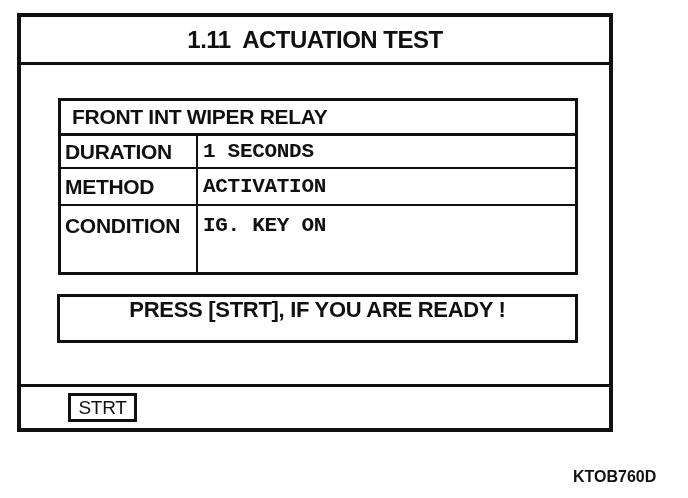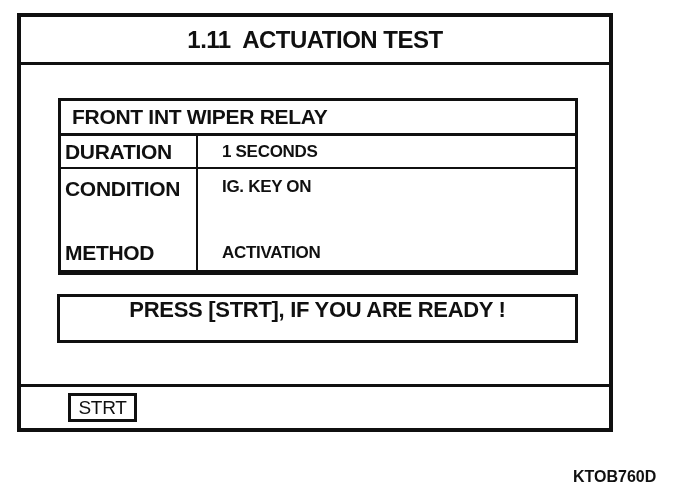--- a/index.html
+++ b/index.html
@@ -43,22 +43,22 @@
   .t-row { display:flex; border-bottom:2px solid var(--ink); }
   .t-row.r1 { flex:0 0 33px; }
   .t-row.r2 { flex:0 0 37px; }
   .t-row.r3 { flex:1; border-bottom:none; }
   .t-label {
     flex:0 0 137px; border-right:2px solid var(--ink);
     display:flex; align-items:center; padding-left:4px;
     font-size:21px; letter-spacing:-0.3px;
   }
   .t-value {
-    flex:1; display:flex; align-items:center; padding-left:24px;
-    font-size:17px; letter-spacing:-0.3px;
+    flex:1; display:flex; align-items:center; padding-left:5px;
+    font-size:21px; letter-spacing:-0.3px;font-family:Liberation Mono, monospace;
   }
   .t-row.r3 .t-label, .t-row.r3 .t-value {
     align-items:flex-start; padding-top:8px;
   }
 
   
   .message-box {
     position:absolute; left:36px; top:277px; width:521px; height:49px;
     border:3px solid var(--ink);
     display:flex; align-items:flex-start; justify-content:center;
@@ -94,27 +94,27 @@
   </div>
 
   <div class="table">
     <div class="t-header">
       <span>FRONT INT WIPER RELAY</span>
     </div>
     <div class="t-row r1">
       <div class="t-label">DURATION</div>
       <div class="t-value">1 SECONDS</div>
     </div>
+    <div class="t-row r2">
+      <div class="t-label">METHOD</div>
+      <div class="t-value">ACTIVATION</div>
+    </div>
     <div class="t-row r3">
       <div class="t-label">CONDITION</div>
       <div class="t-value">IG. KEY ON</div>
-    </div>
-    <div class="t-row r2">
-      <div class="t-label">METHOD</div>
-      <div class="t-value">ACTIVATION</div>
     </div>
   </div>
 
   <div class="message-box">
     <span>PRESS [STRT], IF YOU ARE READY !</span>
   </div>
 
   <div class="fn-divider"></div>
 
   <button class="strt-button">

